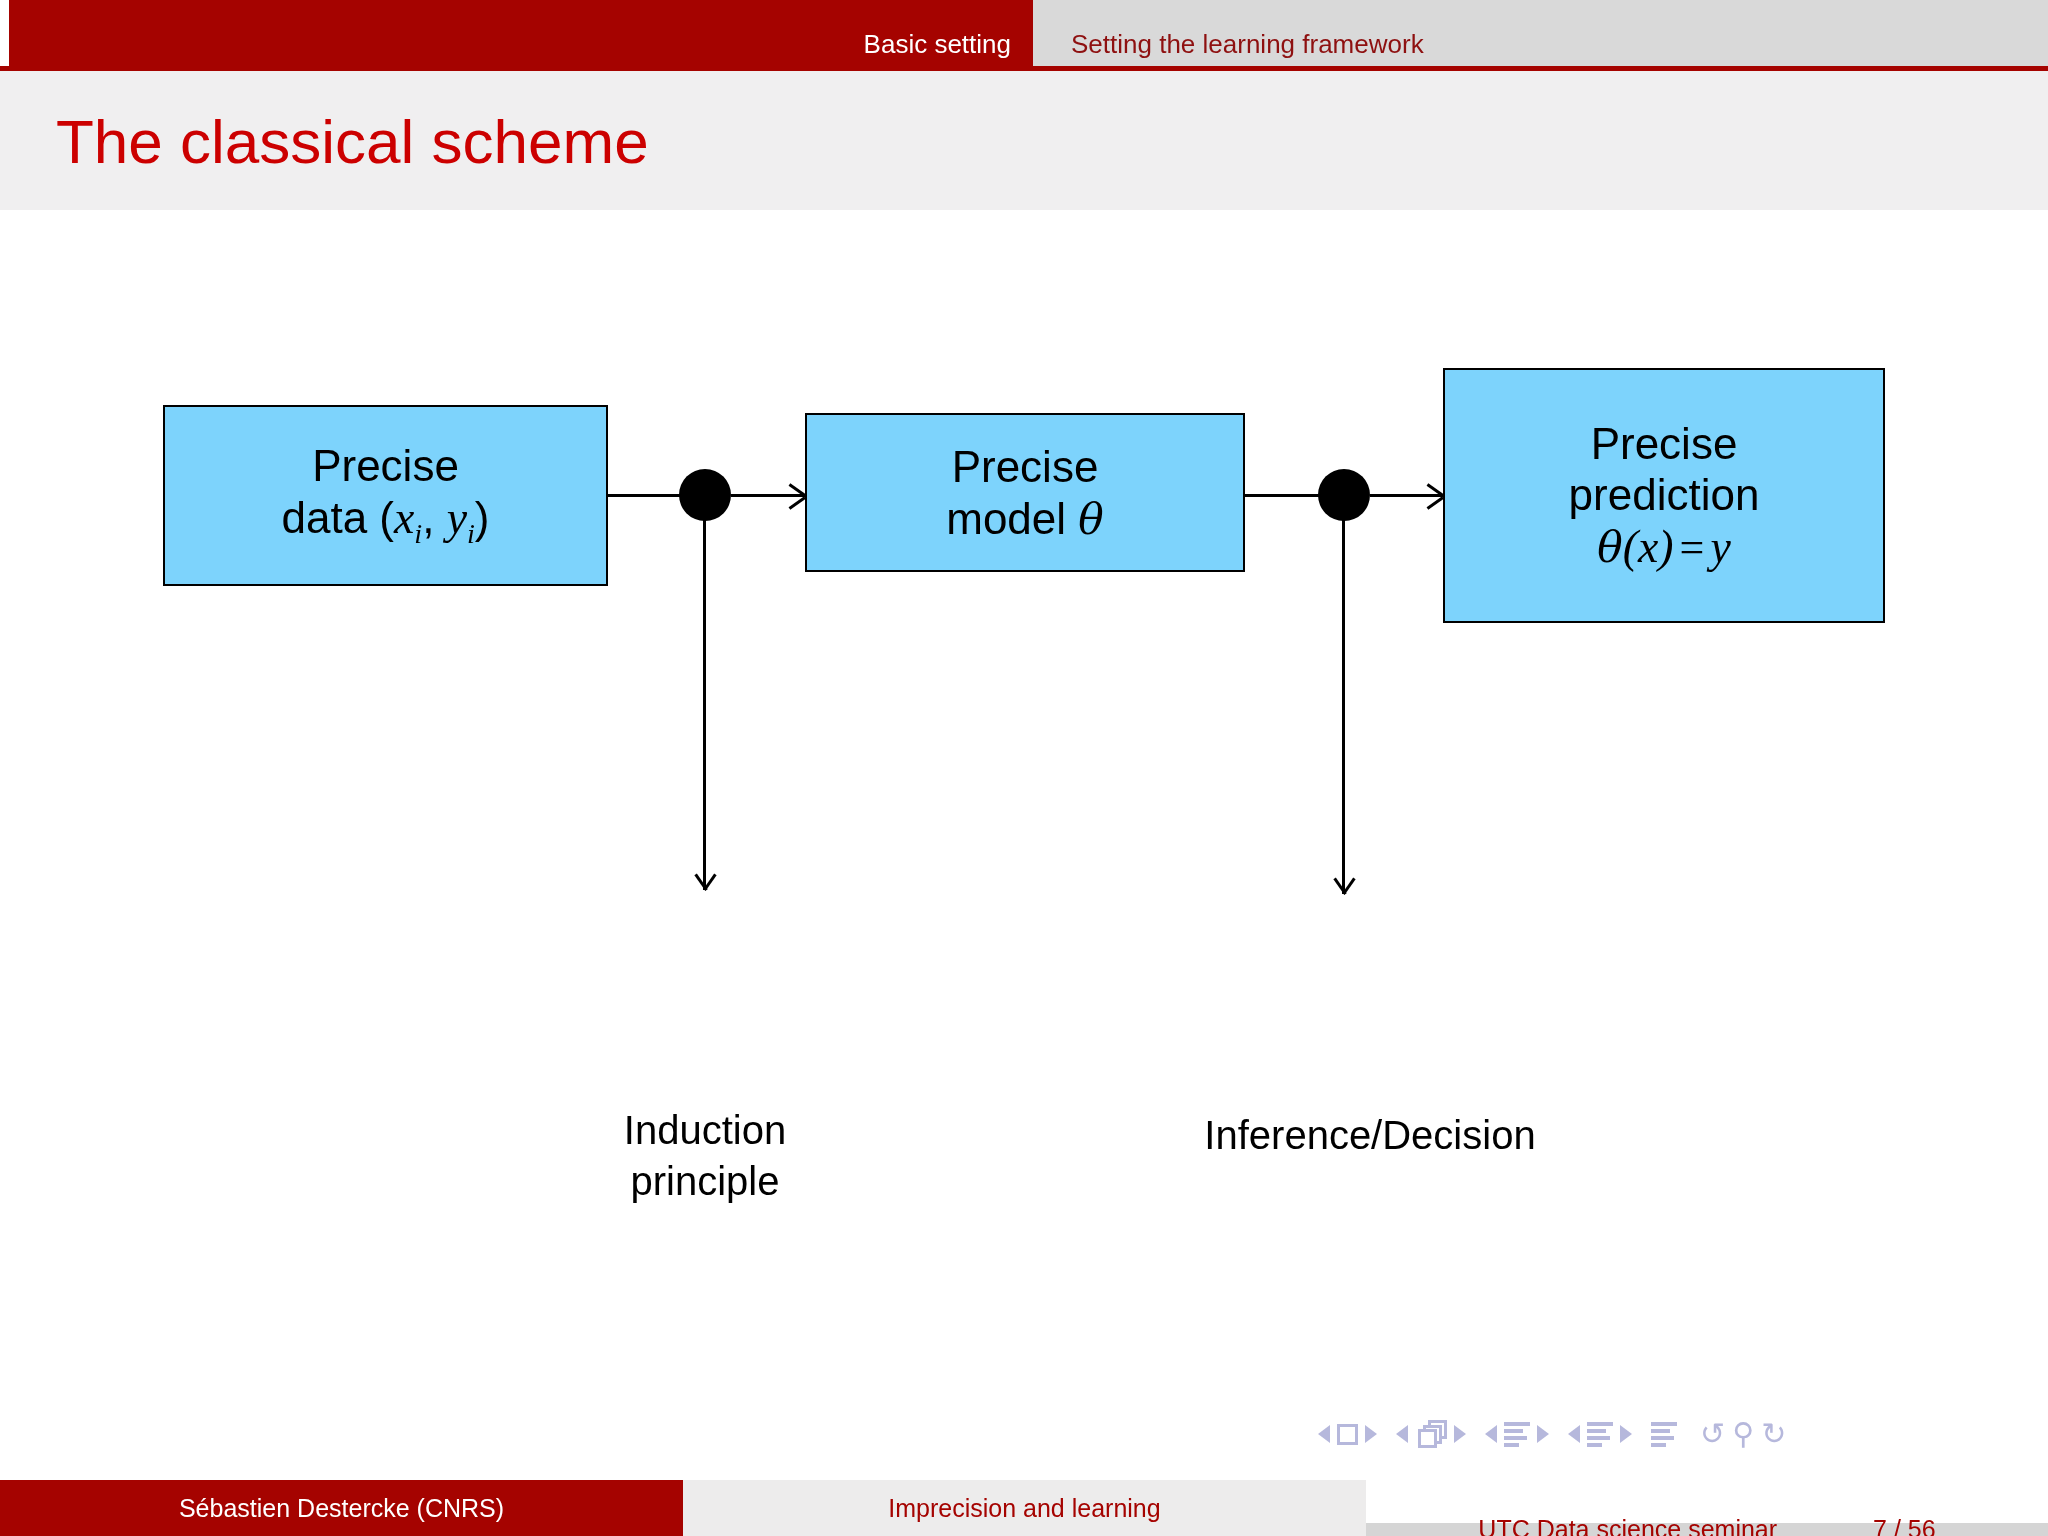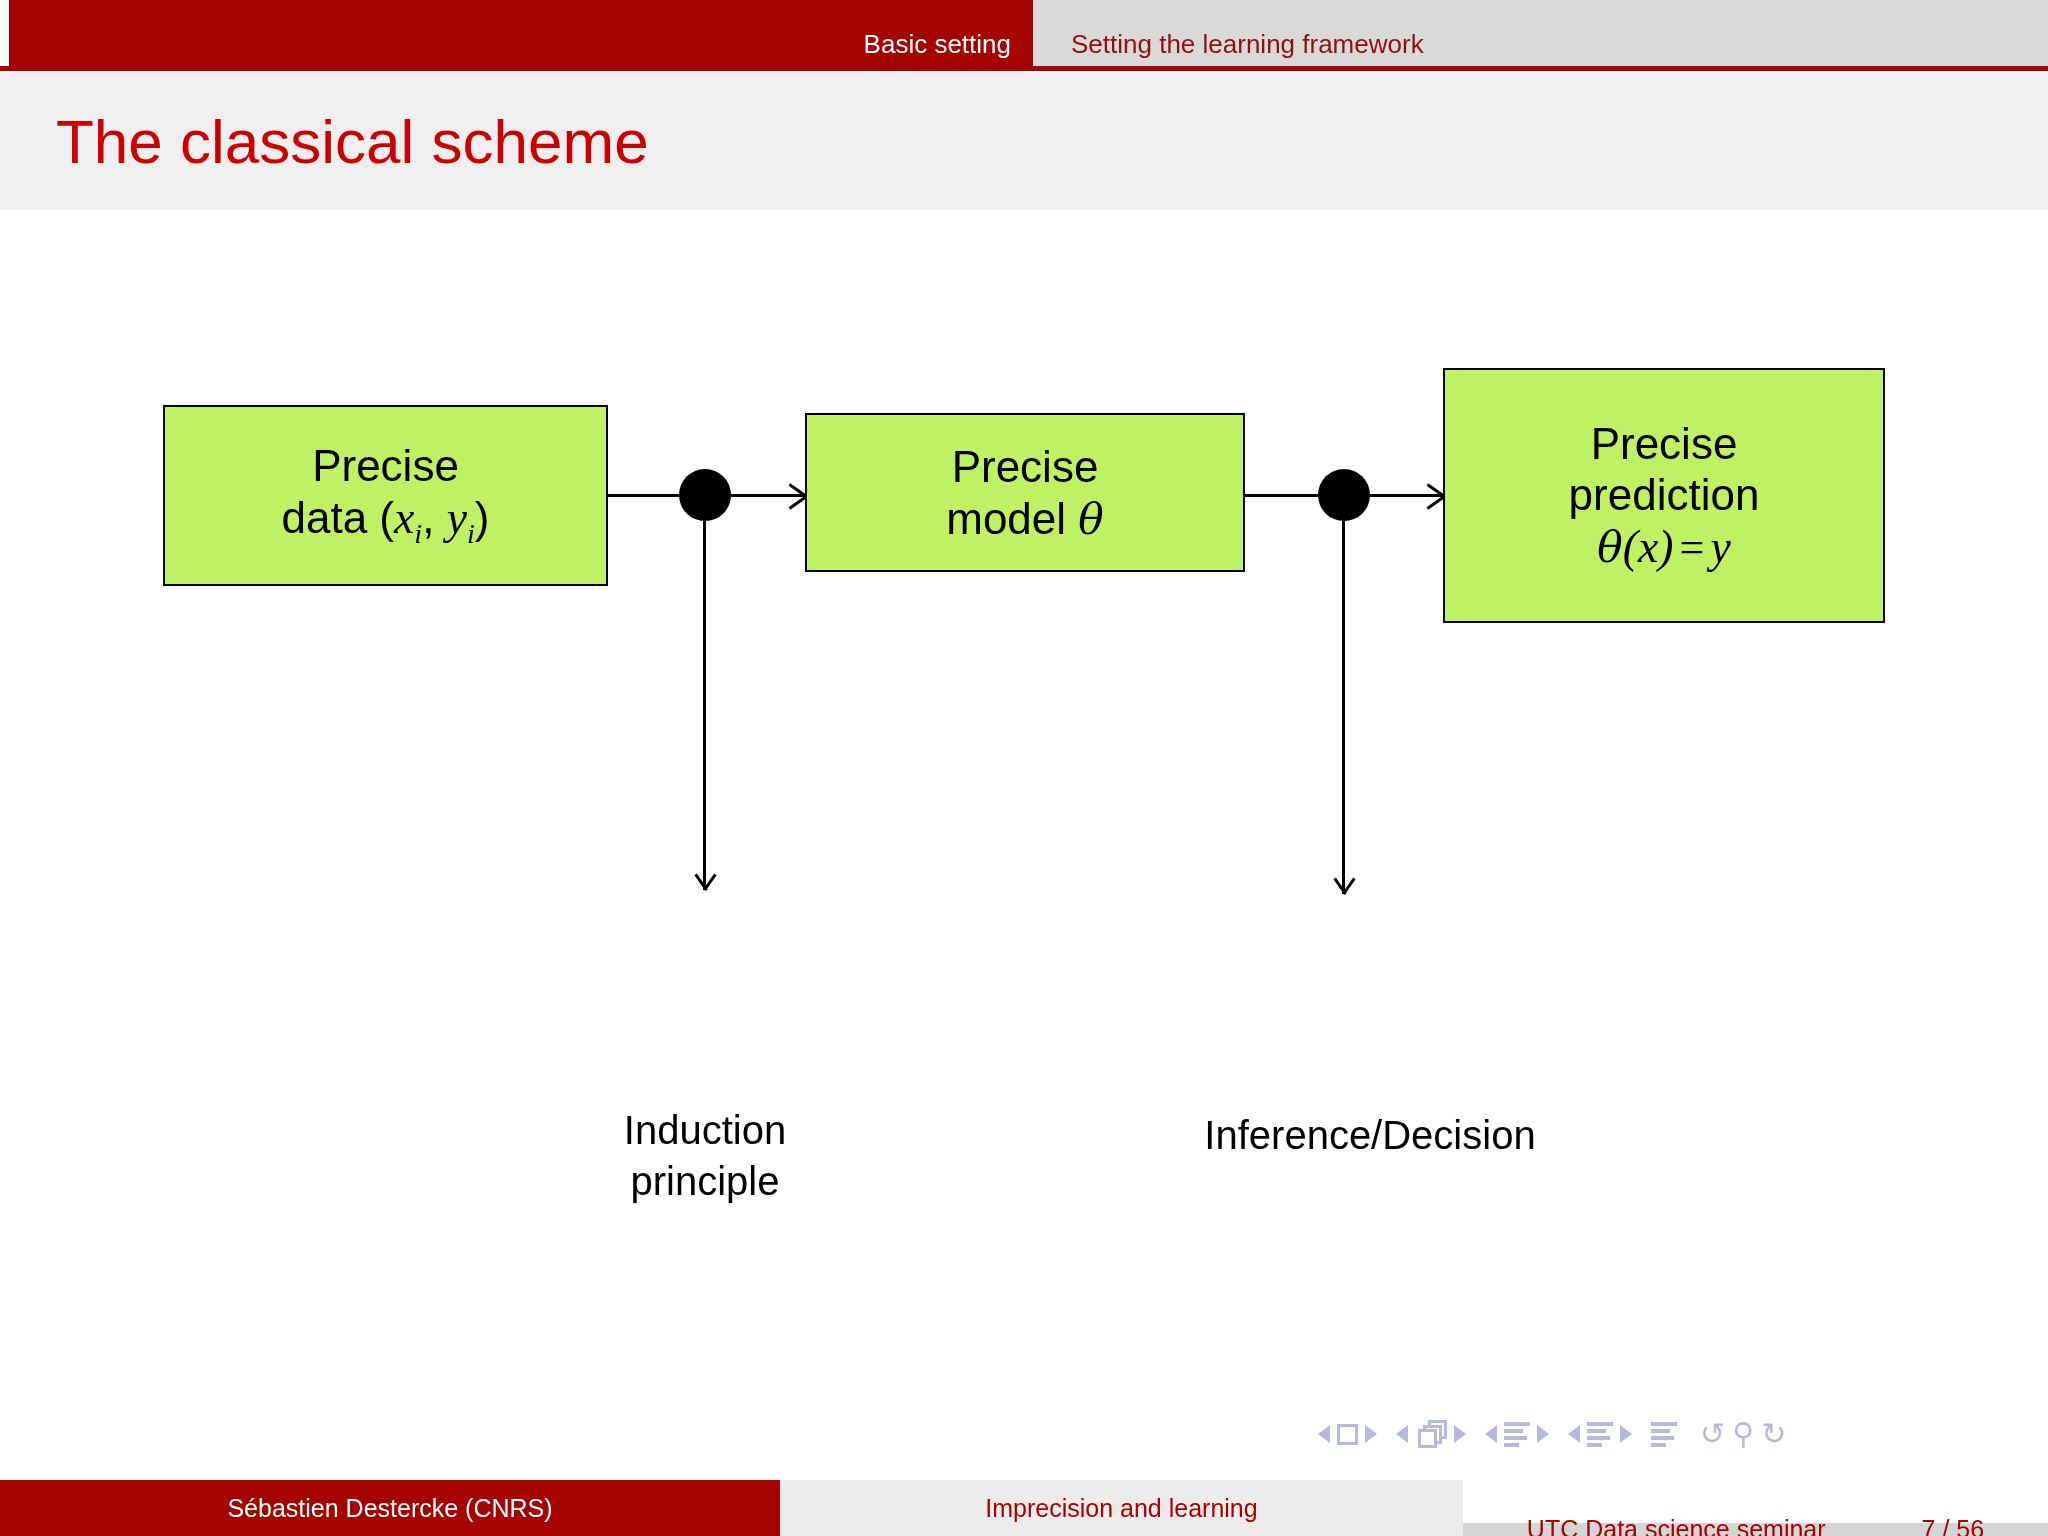--- a/index.html
+++ b/index.html
@@ -71,21 +71,21 @@
   
   #canvas {
     position: absolute;
     left: 0; top: 210px;
     width: 2048px; height: 1270px;
     background: #FFFFFF;
   }
   .flowbox {
     position: absolute;
     border: 2px solid #000000;
-    background: #bef264;
+    background: #7dd3fc;
     display: flex;
     flex-direction: column;
     align-items: center;
     justify-content: center;
     box-sizing: border-box;
     color: #000000;
     line-height: 1.16;
   }
   .flowbox .ln { white-space: nowrap; }
 
@@ -243,21 +243,21 @@
   
   #footer {
     position: absolute;
     left: 0; top: 1480px;
     width: 2048px; height: 56px;
     display: flex;
     align-items: stretch;
     font-size: 25px;
   }
   .ft-author {
-    width: 780px;
+    width: 683px;
     background: #A50300;
     color: #FFFFFF;
     display: flex;
     align-items: center;
     justify-content: center;
   }
   .ft-title {
     width: 683px;
     background: #EDECEC;
     color: #A50300;

